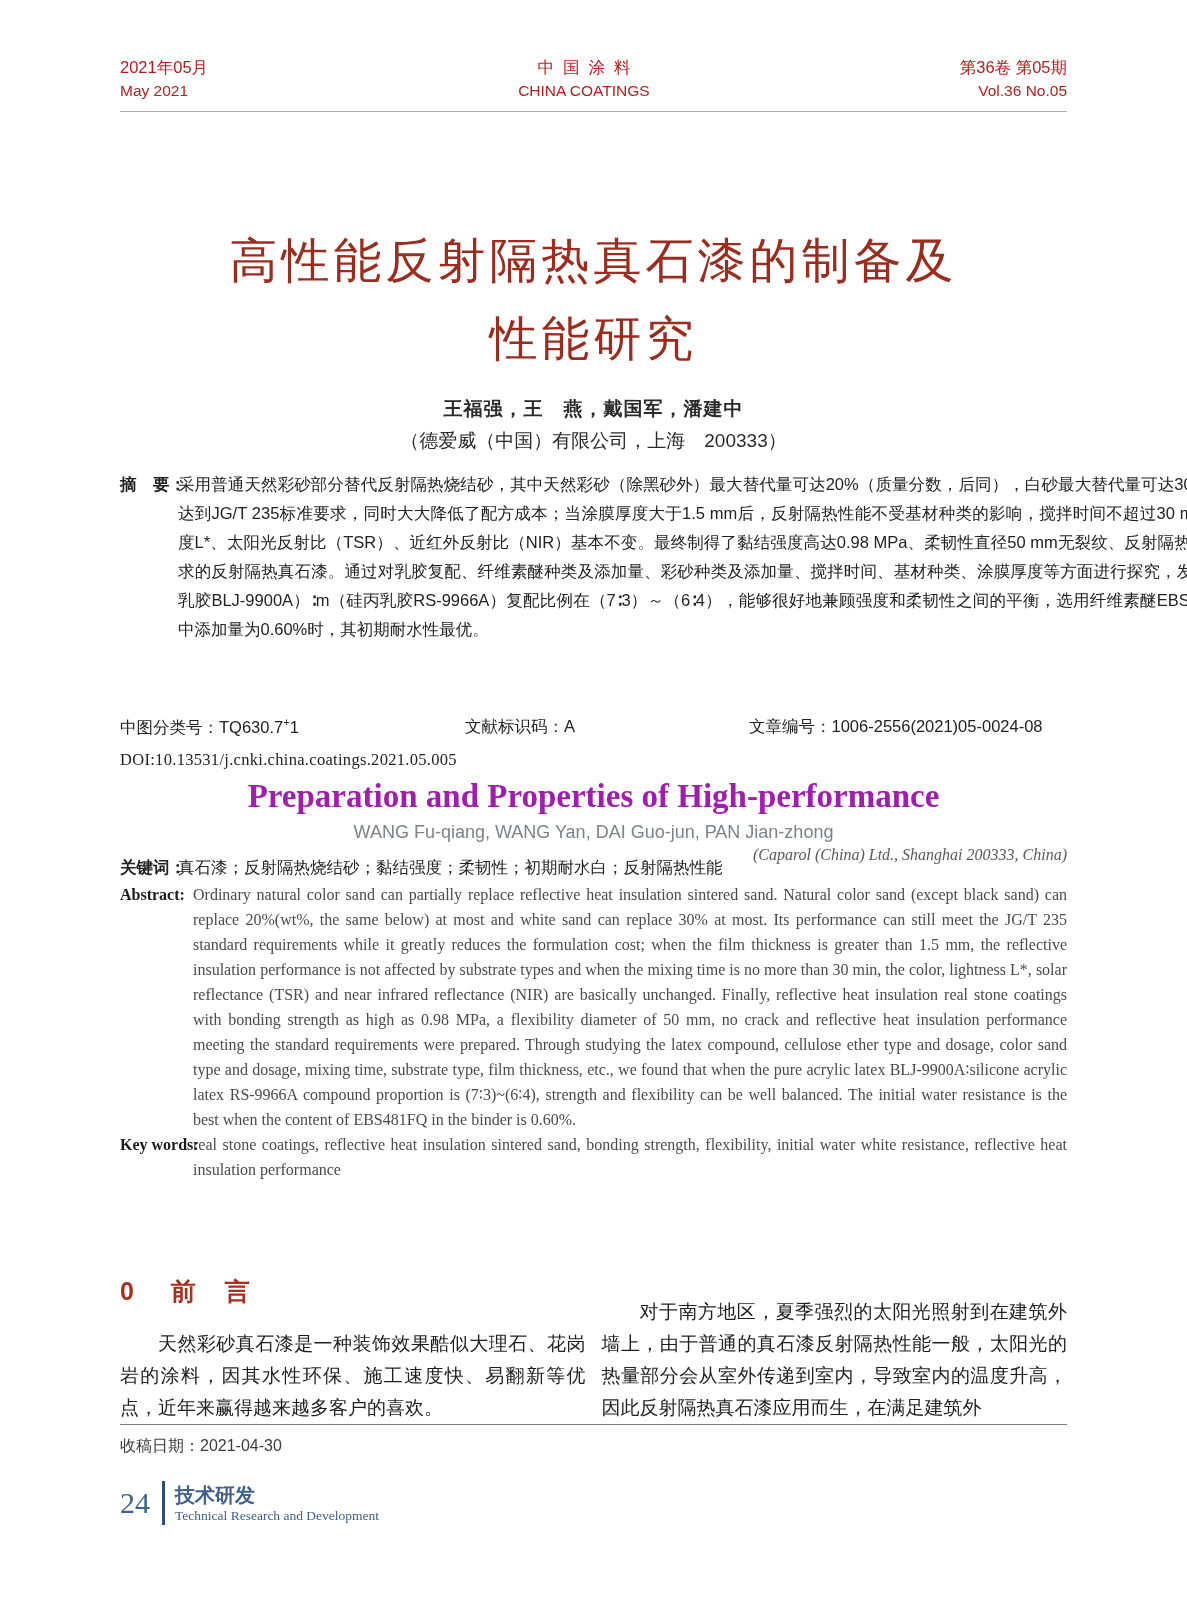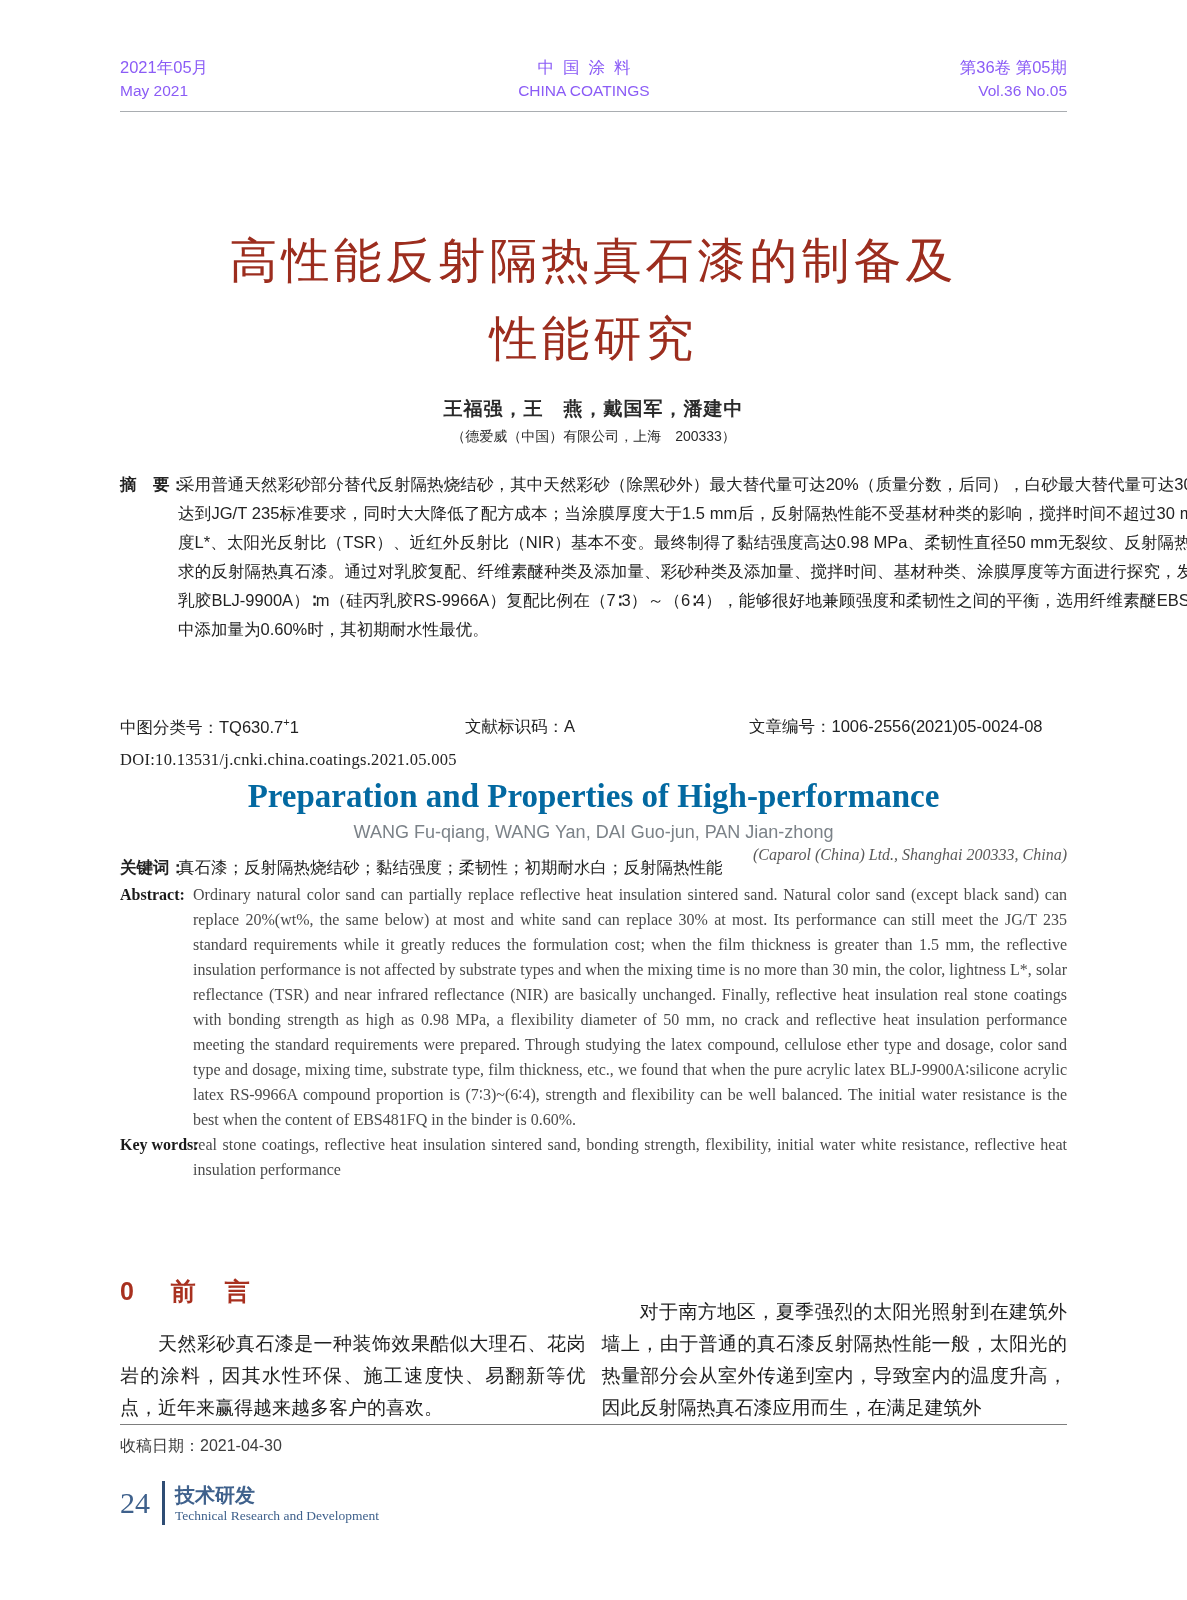--- a/index.html
+++ b/index.html
@@ -9,49 +9,49 @@
     margin:0 auto;
     background:#ffffff;
     overflow:hidden;
     font-family:"Liberation Sans",sans-serif;
     color:#2b2b2b;
   }
   .cluster{position:absolute;left:120px;right:120px;}
 
   
   .hdr{top:56px;display:flex;justify-content:space-between;align-items:flex-end;
-       padding-bottom:9px;border-bottom:1px solid #a9adb1;color:#8b5cf6;}
+       padding-bottom:9px;border-bottom:1px solid #a9adb1;color:#b91c1c;}
   .hdr-col{line-height:23px;font-size:16.5px;}
   .hdr-col .en{font-size:15.5px;}
   .hdr-center{text-align:center;}
   .hdr-center .cn{letter-spacing:9px;text-indent:9px;}
   .hdr-right{text-align:right;}
 
   
   .title-cn{top:222px;text-align:center;color:#9c2d1e;font-weight:normal;
             font-size:48px;line-height:78px;letter-spacing:4px;}
   .authors-cn{top:396px;text-align:center;font-size:19px;font-weight:bold;color:#2a2a2a;letter-spacing:1px;}
-  .affil-cn{top:428px;text-align:center;font-size:14px;color:#2a2a2a;}
+  .affil-cn{top:428px;text-align:center;font-size:19px;color:#2a2a2a;}
 
   
   .hang{position:relative;text-align:justify;}
   .hang .hang-label{position:absolute;left:0;top:0;font-weight:bold;white-space:nowrap;}
   .abs-cn{top:470px;font-size:16.5px;line-height:29px;color:#222;padding-left:58px;}
   .kw-cn{top:679px;font-size:16.5px;line-height:29px;color:#222;padding-left:58px;}
 
   .meta-row{top:716px;display:flex;font-size:16.5px;color:#222;}
   .meta-row .m1{width:345px;}
   .meta-row .m2{width:284px;}
   .meta-row .m3{flex:1;}
   .meta-row sup{font-size:11px;}
   .doi{top:750px;font-family:"Liberation Serif",serif;font-size:16.5px;color:#222;letter-spacing:.3px;}
 
   
   .en-cluster{top:770px;}
-  .title-en{text-align:center;color:#0369a1;font-family:"Liberation Serif",serif;
+  .title-en{text-align:center;color:#a21caf;font-family:"Liberation Serif",serif;
             font-weight:bold;font-size:33px;line-height:52px;}
   .authors-en{margin-top:0;text-align:center;font-size:18px;color:#7b8288;}
   .affil-en{margin-top:3px;text-align:right;font-family:"Liberation Serif",serif;
             font-style:italic;font-size:16px;color:#5a5a5a;}
   .abs-en{margin-top:18px;font-family:"Liberation Serif",serif;font-size:16px;
           line-height:25px;color:#4a4a4a;padding-left:73px;}
   .abs-en .hang-label,.kw-en .hang-label{color:#1a1a1a;font-family:"Liberation Serif",serif;}
   .kw-en{font-family:"Liberation Serif",serif;font-size:16px;
          line-height:25px;color:#4a4a4a;padding-left:73px;}
 

